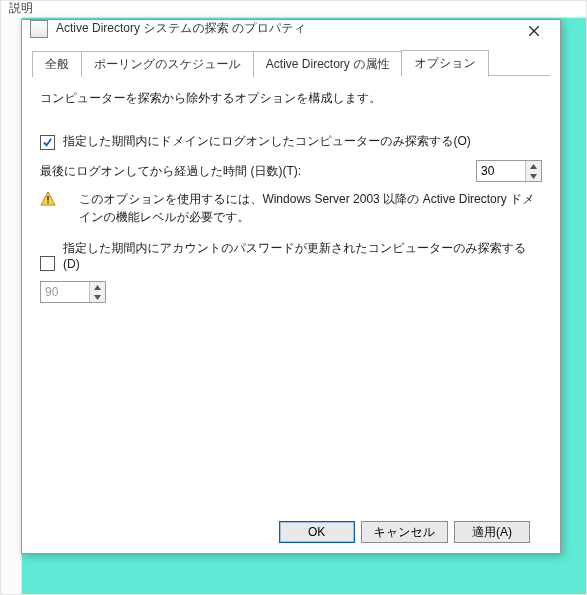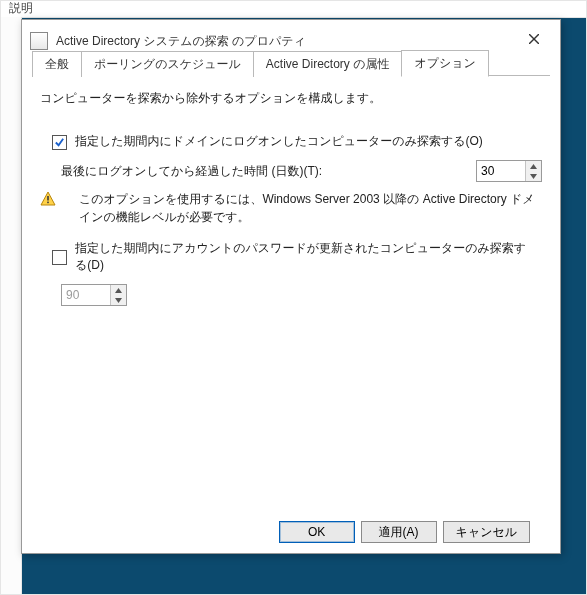--- a/index.html
+++ b/index.html
@@ -1,34 +1,34 @@
 <!DOCTYPE html>
 <html><head>
 <meta charset="utf-8">
 <style>
 html,body{margin:0;padding:0;font-family:"Yu Gothic UI","Meiryo UI","MS UI Gothic",sans-serif;font-size:12px;background:#fff;color:#000}
-.scrap{width:587px;height:595px;box-sizing:border-box;position:relative;background:#0c4a6e;border:1px solid #e5e5e5}
+.scrap{width:587px;height:595px;box-sizing:border-box;position:relative;background:#5eead4;border:1px solid #e5e5e5}
 .scrap-top{position:absolute;left:0;right:0;top:0;height:16px;background:#fff;border-bottom:1px solid #e5e5e5;padding-left:8px;line-height:14px;color:#444}
 .lstrip{position:absolute;left:0;top:16px;bottom:0;width:20px;background:#fcfcfc;border-right:1px solid #e8e8e8}
 .dialog{position:absolute;left:20px;top:18px;width:540px;height:535px;background:#fff;border:1px solid #999;box-shadow:2px 2px 8px rgba(0,0,0,.25);box-sizing:border-box;display:flex;flex-direction:column}
-.titlebar{height:30px;display:flex;align-items:flex-end;padding:0 8px;box-sizing:border-box}
+.titlebar{height:30px;display:flex;align-items:flex-start;padding:0 8px;box-sizing:border-box}
 .sysicon{width:16px;height:16px;border:1px solid #888;background:linear-gradient(#fff,#e8e8e8);margin-right:8px;display:inline-block}
 .title{flex:1;color:#333}
 .close{width:36px;height:22px;display:flex;align-items:center;justify-content:center;color:#333}
 .close svg{width:10px;height:10px;stroke:#333;stroke-width:1.4}
 .tabbar{display:flex;align-items:center;padding:0 10px;position:relative}
 .tabbar::after{content:"";position:absolute;left:10px;right:10px;bottom:0;height:1px;background:#b9b9b9}
 .tab{padding:4px 12px;border:1px solid #b9b9b9;border-bottom:none;background:#fff;position:relative;z-index:1;margin-right:-1px;color:#333}
 .tab.inactive{background:#fff;top:1px}
 .tab.active{background:#fff;z-index:2;border-bottom:1px solid #fff;margin-bottom:-1px}
 .client{flex:1;padding:14px 18px 8px 18px;box-sizing:border-box;color:#222}
-.row{display:flex;align-items:center;margin:10px 12px}
+.row{display:flex;align-items:flex-end;margin:10px 0}
 .check{width:13px;height:13px;border:1px solid #555;background:#fff;display:inline-flex;align-items:center;justify-content:center;margin-right:8px;flex-shrink:0;margin-top:1px}
 .check svg{width:11px;height:11px;stroke:#1a60cc;stroke-width:2;fill:none}
-.indent{margin-left:21px;display:flex;align-items:center;justify-content:space-between;gap:16px}
+.indent{display:flex;align-items:center;justify-content:space-between;gap:16px}
 .spin{display:flex;align-items:flex-end;border:1px solid #9a9a9a;height:20px;background:#fff}
 .spin input{width:40px;height:20px;border:none;outline:none;font:inherit;padding:0 4px;text-align:left;background:transparent}
 .spin .btns{display:flex;flex-direction:column;border-left:1px solid #c3c3c3}
 .spin .btn{width:15px;height:10px;display:flex;align-items:center;justify-content:center;background:#f0f0f0}
 .spin .btn svg{width:7px;height:5px;fill:#555}
 .warnrow{margin:8px 0 14px 0;display:flex;gap:23px}
 .warnicon{width:16px;height:16px;flex-shrink:0;margin-top:1px}
 .disabled{color:#9b9b9b}
 .disabled .spin{color:#9b9b9b}
 .disabled .spin input{color:#9b9b9b}
@@ -126,17 +126,17 @@
                   <polygon points="0,0 7,0 3.5,5"></polygon>
                 </svg>
               </span>
           </span>
         </span>
       </div>
     </div>
 
     <div class="bottom">
       <button class="dlg default"><span>OK</span></button>
+      <button class="dlg"><span>キャンセル</span></button>
       <button class="dlg"><span>適用(A)</span></button>
-      <button class="dlg"><span>キャンセル</span></button>
     </div>
   </div>
 </div>
 
 </body></html>

